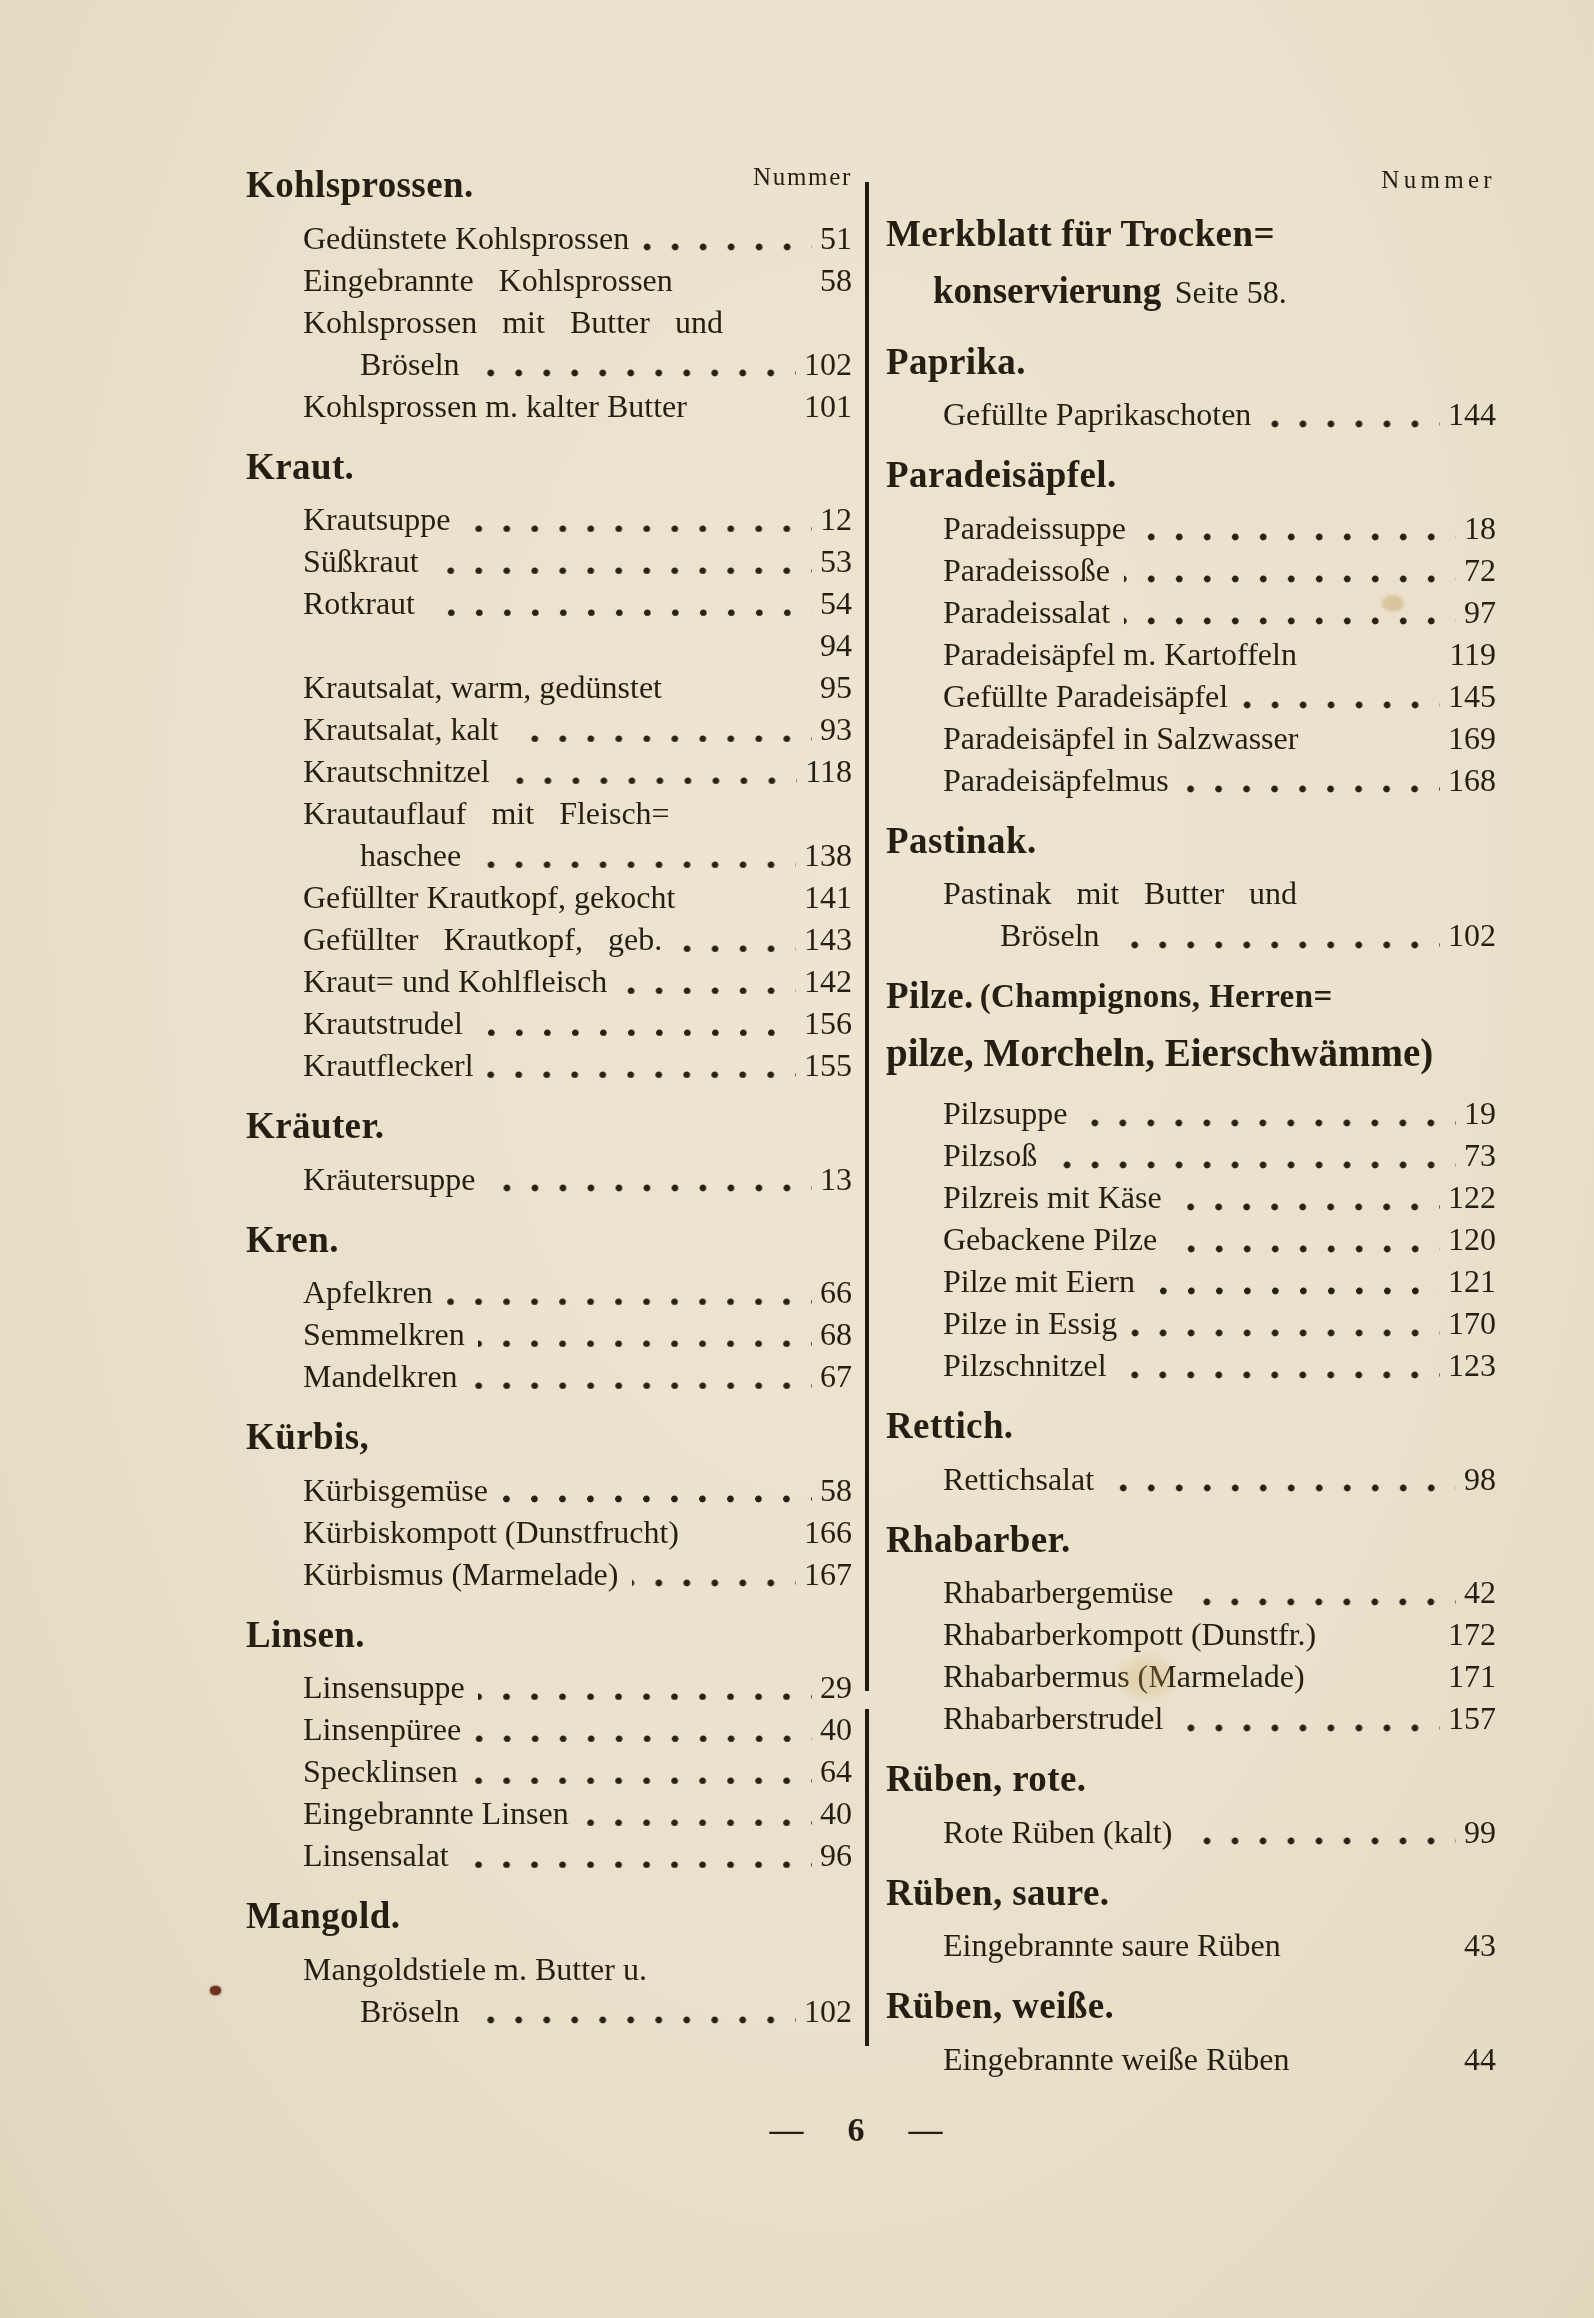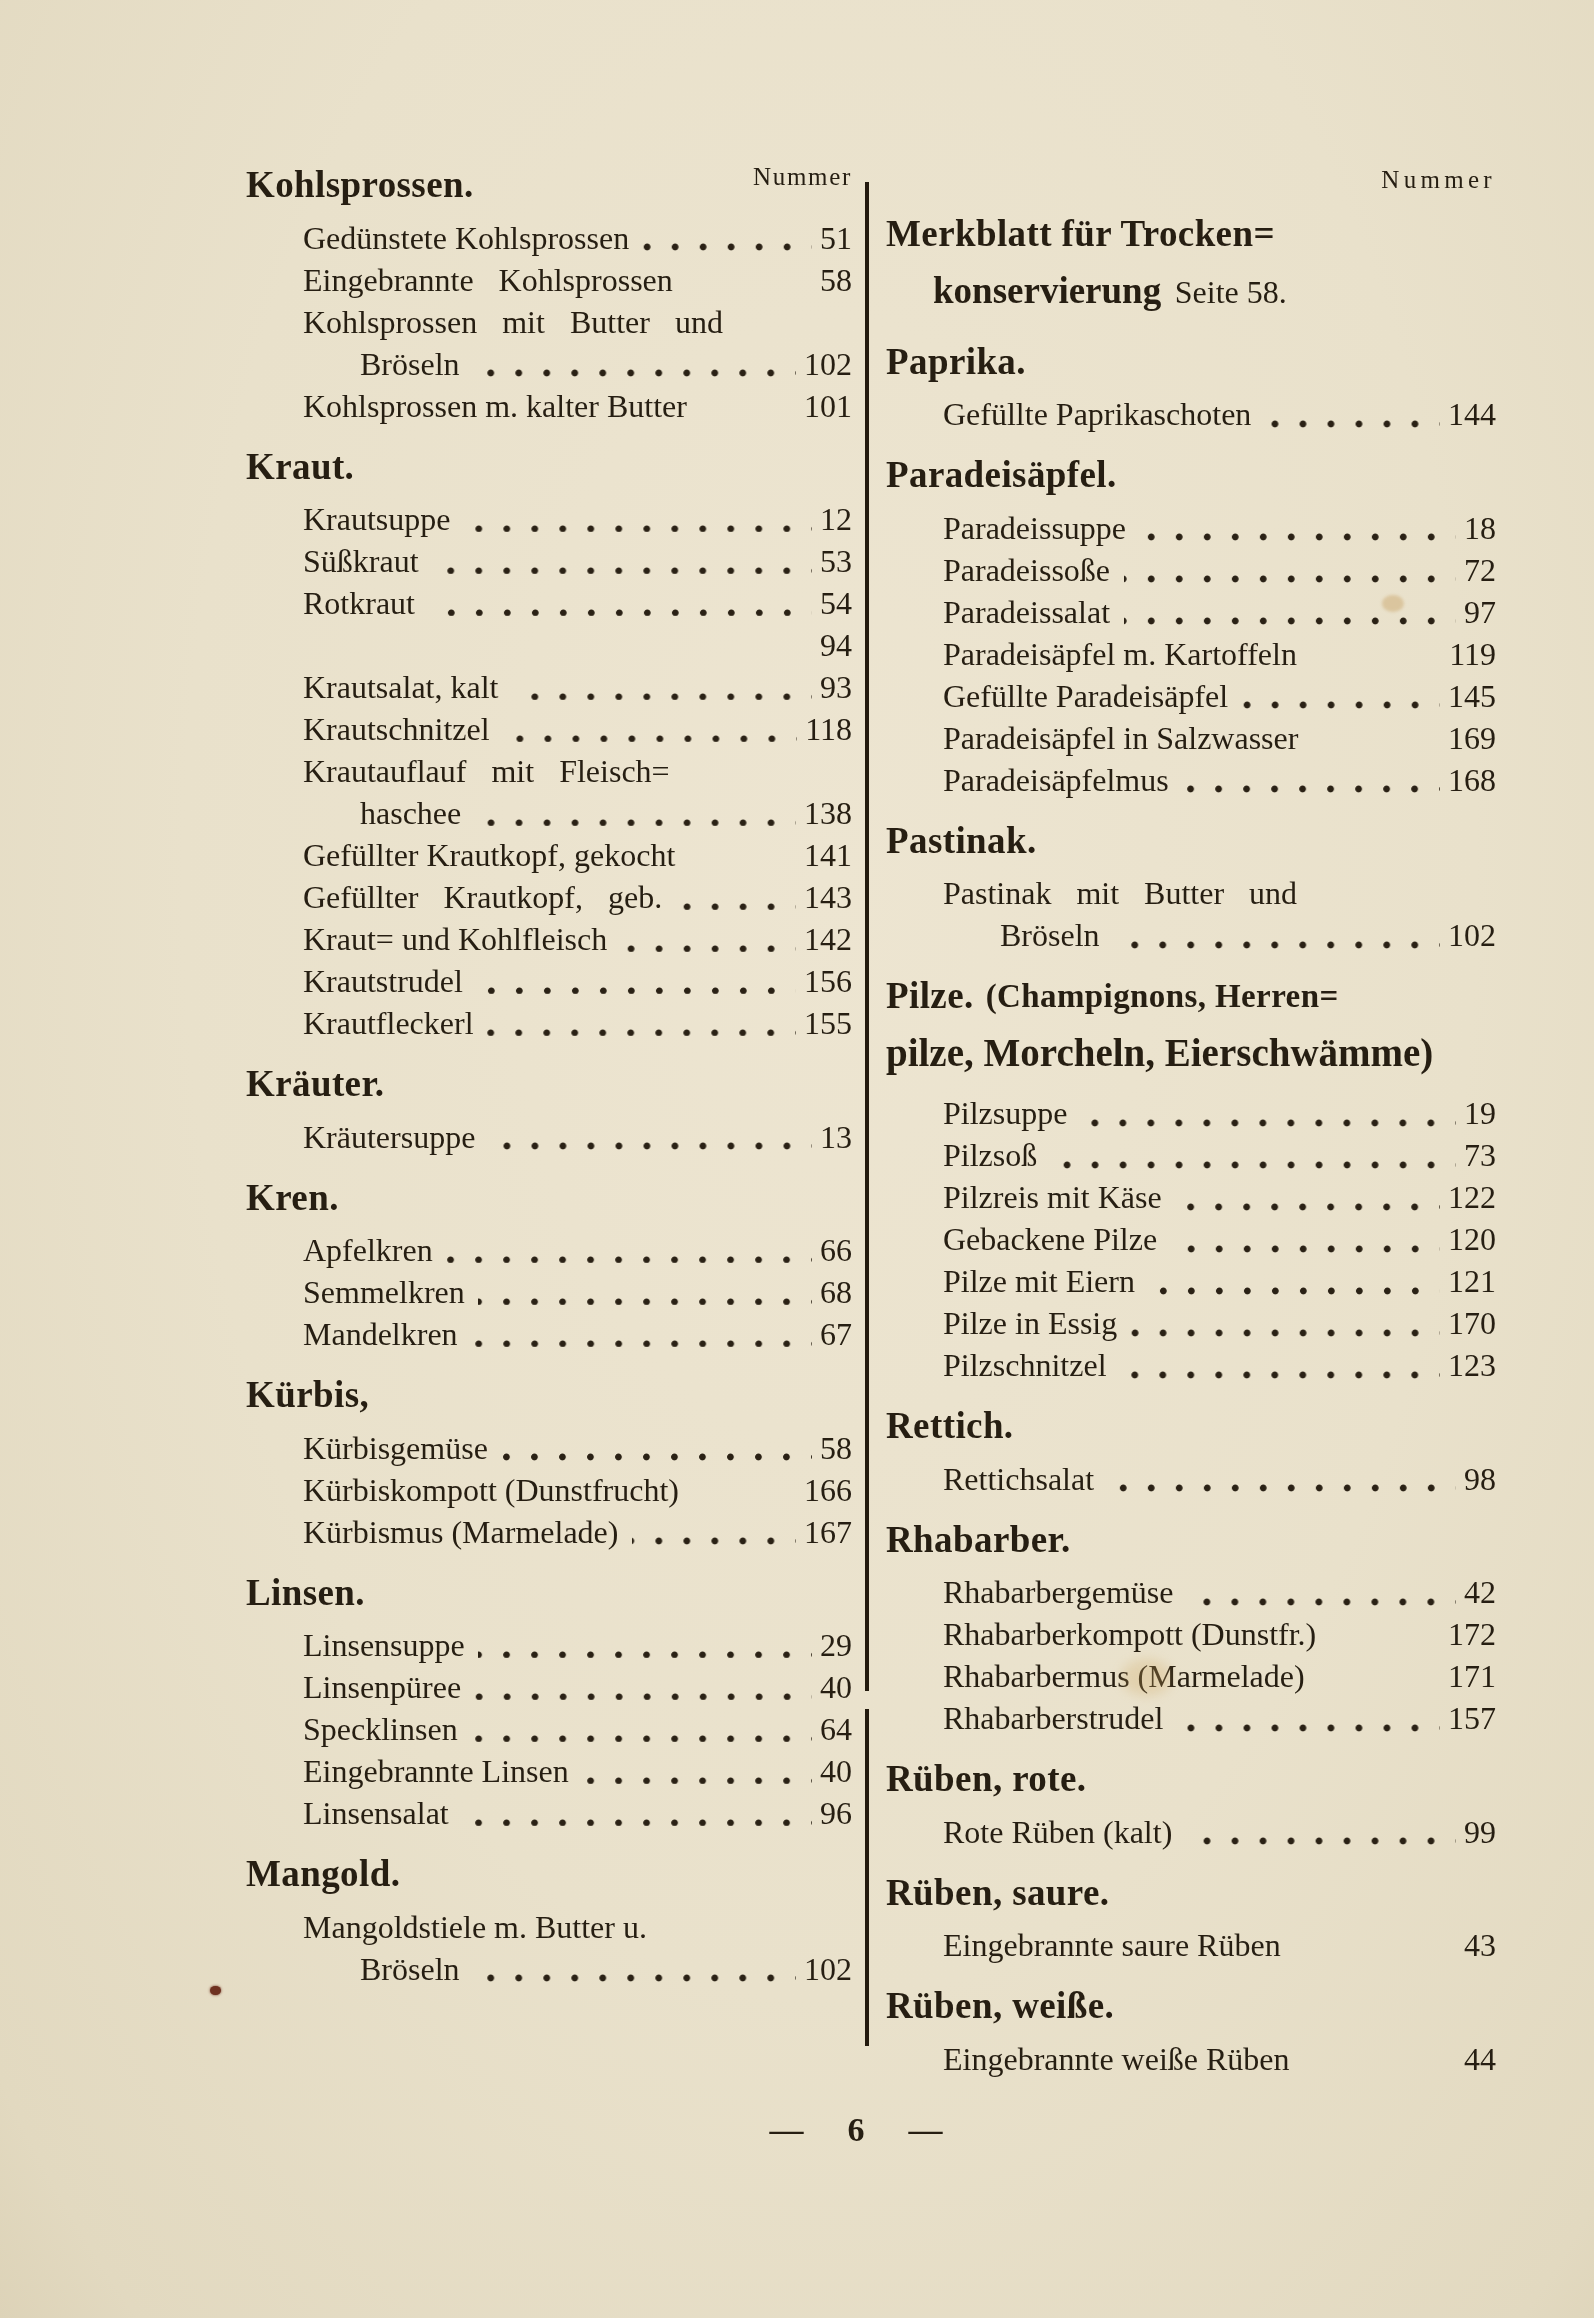--- a/index.html
+++ b/index.html
@@ -8,21 +8,21 @@
     background:radial-gradient(ellipse at 52% 38%, #ede5d1 0%, #e9e1cb 55%, #e2d9c0 92%, #ddd3b8 100%);
     font-family:"Liberation Serif","DejaVu Serif",serif;
     color:#261e12;
   }
   .col{position:absolute;top:162px;}
   .col-left{left:246px;width:606px;}
   .col-right{left:886px;width:610px;}
   .sec-head{display:flex;align-items:flex-start;font-size:37px;font-weight:bold;line-height:46px;margin:17px 0 8.5px;letter-spacing:0.4px;}
   .col > .sec-head:first-child{margin-top:0;}
   .sec-title{white-space:nowrap;}
-  .sec-note{font-weight:bold;font-size:33px;margin-left:12px;white-space:nowrap;}
+  .sec-note{font-weight:bold;font-size:33px;margin-left:6px;white-space:nowrap;}
   .colhead{margin-left:auto;font-size:25px;font-weight:normal;letter-spacing:1.7px;align-self:flex-start;line-height:29px;}
   .colhead-row{text-align:right;font-size:25px;letter-spacing:4.3px;line-height:29px;margin:3.4px 0 8.5px;}
   .sec-line2{font-size:37px;font-weight:bold;line-height:60px;margin:-5.1px 0 8.5px;}
   .sec-line2.indent2{padding-left:47px;}
   .sec-roman{font-weight:normal;font-size:32px;margin-left:13.6px;}
   .sec-note2{font-weight:bold;font-size:39px;}
   .entry{display:flex;align-items:baseline;font-size:32px;font-weight:normal;line-height:42px;padding-left:57px;min-width:0;}
   .entry.indent{padding-left:114px;}
   .entry .lbl{white-space:nowrap;}
   .entry.spread .lbl{word-spacing:17px;}
@@ -89,20 +89,25 @@
       <div class="entry">
         <span class="lbl">Rotkraut</span>
         <span class="leader"></span>
         <span class="num">54</span>
       </div>
       <div class="entry">
         <span class="leader noleader"></span>
         <span class="num">94</span>
       </div>
       <div class="entry">
+        <span class="lbl">Krautsalat, warm, gedünstet</span>
+        <span class="leader noleader"></span>
+        <span class="num">95</span>
+      </div>
+      <div class="entry">
         <span class="lbl">Krautsalat, kalt</span>
         <span class="leader"></span>
         <span class="num">93</span>
       </div>
       <div class="entry">
         <span class="lbl">Krautschnitzel</span>
         <span class="leader"></span>
         <span class="num">118</span>
       </div>
       <div class="entry spread">

